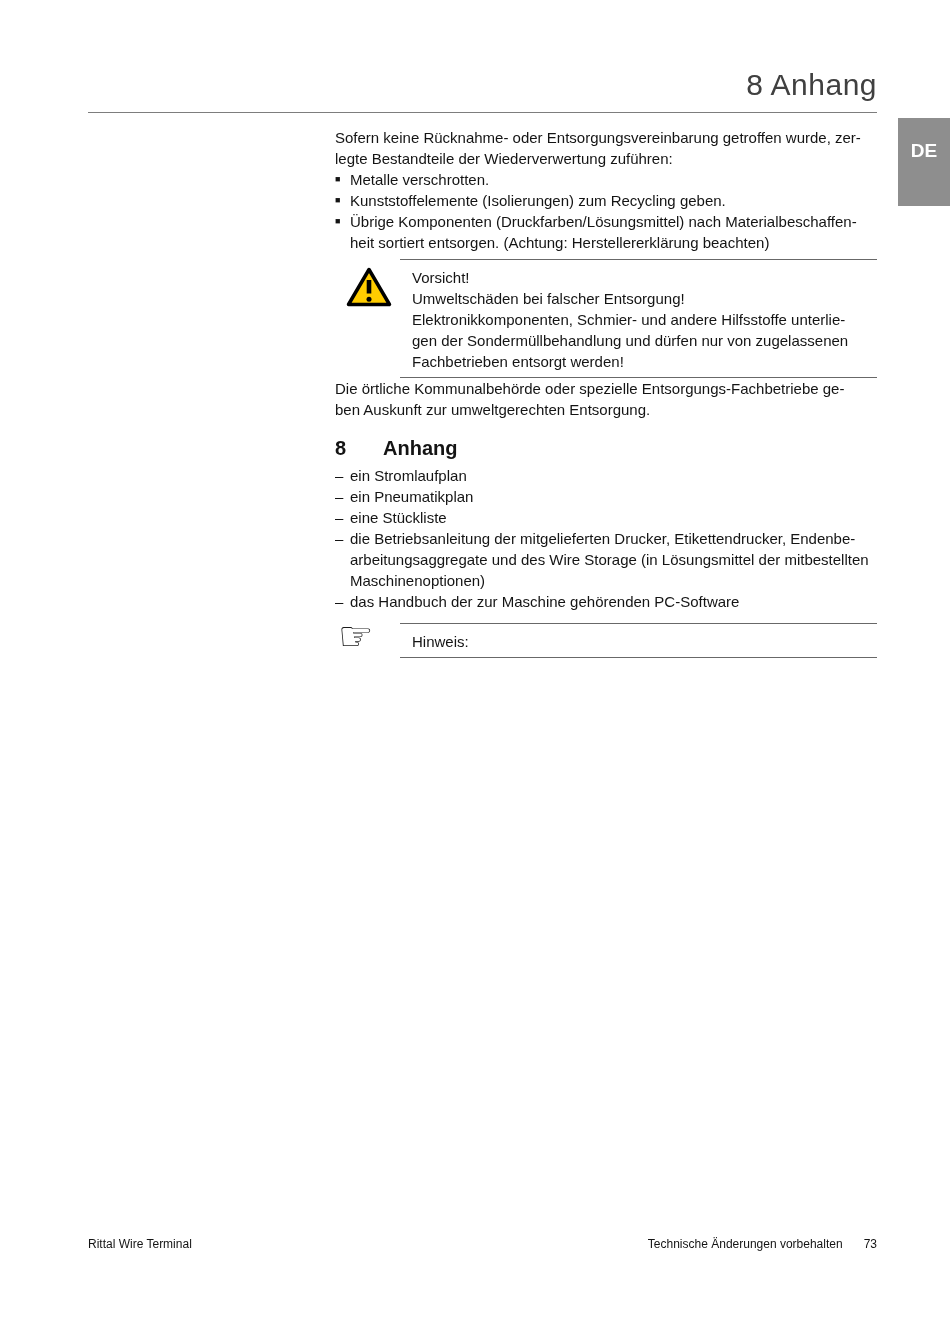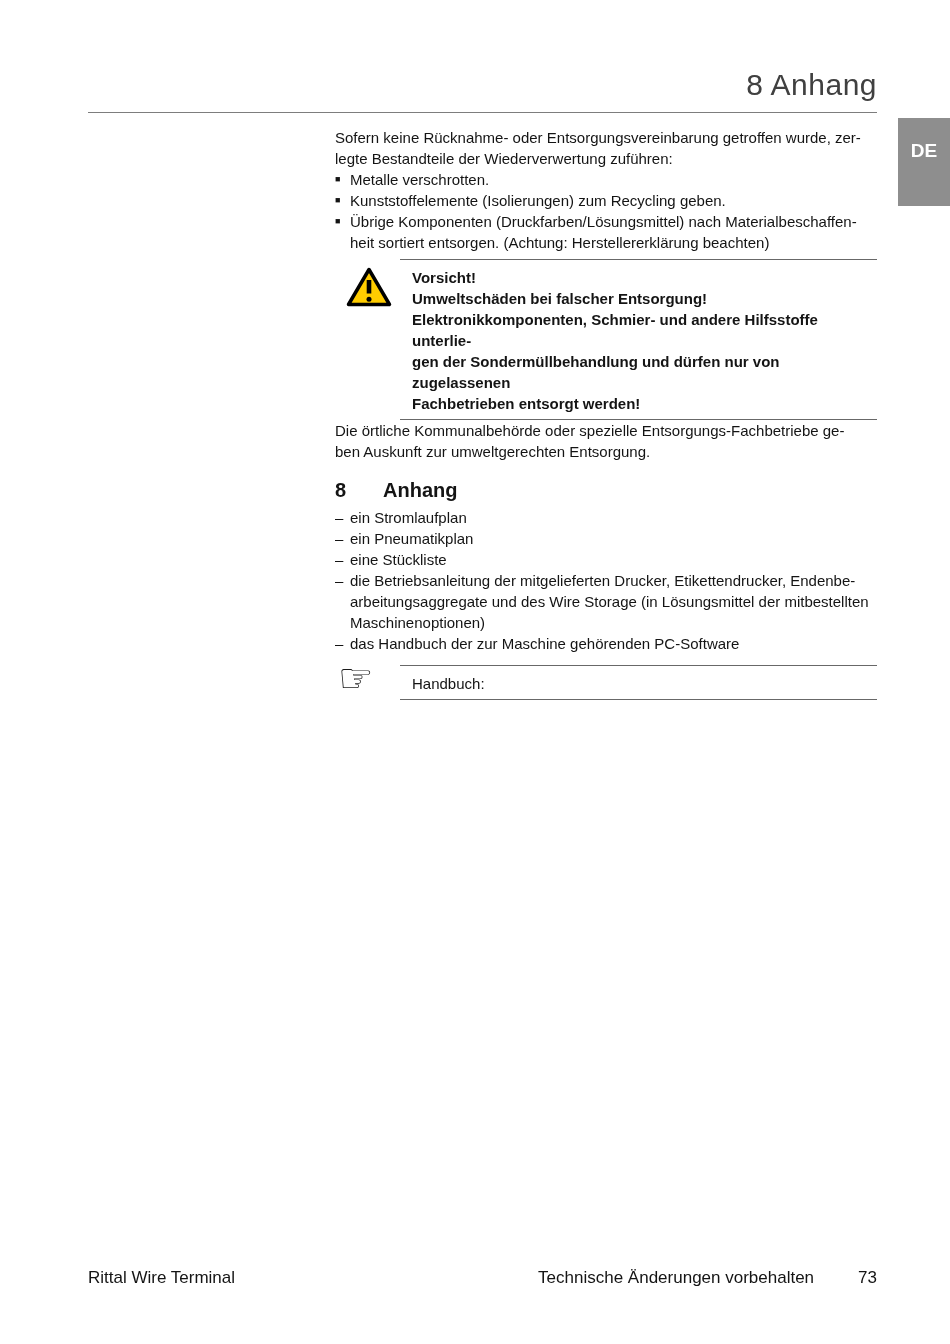--- a/index.html
+++ b/index.html
@@ -78,21 +78,21 @@
   .li .txt { white-space: pre-line; }
   
   .callout {
     position: relative;
     margin-left: 65px;
     border-top: 1px solid #686868;
     border-bottom: 1px solid #686868;
     padding: 7px 0 5px 12px;
   }
   .callout p { margin: 0; white-space: pre-line; }
-  .callout-warning { margin-top: 6px; font-weight: bold; }
+  .callout-warning { margin-top: 6px; }
   .callout-note { margin-top: 11px; }
   .warning-icon-wrap {
     position: absolute;
     left: -54px;
     top: 6px;
     width: 46px;
     height: 42px;
   }
   .note-icon-wrap {
     position: absolute;
@@ -102,27 +102,27 @@
     line-height: 40px;
     font-family: "DejaVu Sans", sans-serif;
     color: #1a1a1a;
   }
   .after-warning { margin-top: 20px; }
   
   .footer {
     position: absolute;
     left: 88px;
     right: 73px;
-    top: 1270px;
+    top: 1236px;
     display: flex;
     justify-content: space-between;
-    font-size: 17px;
+    font-size: 12px;
     line-height: 16px;
   }
-  .footer-right { display: flex; gap: 44px; }
+  .footer-right { display: flex; gap: 21px; }
 </style>
 </head>
 <body>
 
 <div class="page">
 
   <div class="de-tab">
     <span>DE</span>
   </div>
 
@@ -197,21 +197,21 @@
 Maschinenoptionen)</span>
       </div>
       <div class="li">
         <span class="marker">–</span>
         <span class="txt">das Handbuch der zur Maschine gehörenden PC-Software</span>
       </div>
     </div>
 
     <div class="callout callout-note">
       <span class="note-icon-wrap">☞</span>
-      <p>Handbuch:</p>
+      <p>Hinweis:</p>
     </div>
 
   </div>
 
   <div class="footer">
     <span>Rittal Wire Terminal</span>
     <span class="footer-right">
       <span>Technische Änderungen vorbehalten</span>
       <span>73</span>
     </span>

